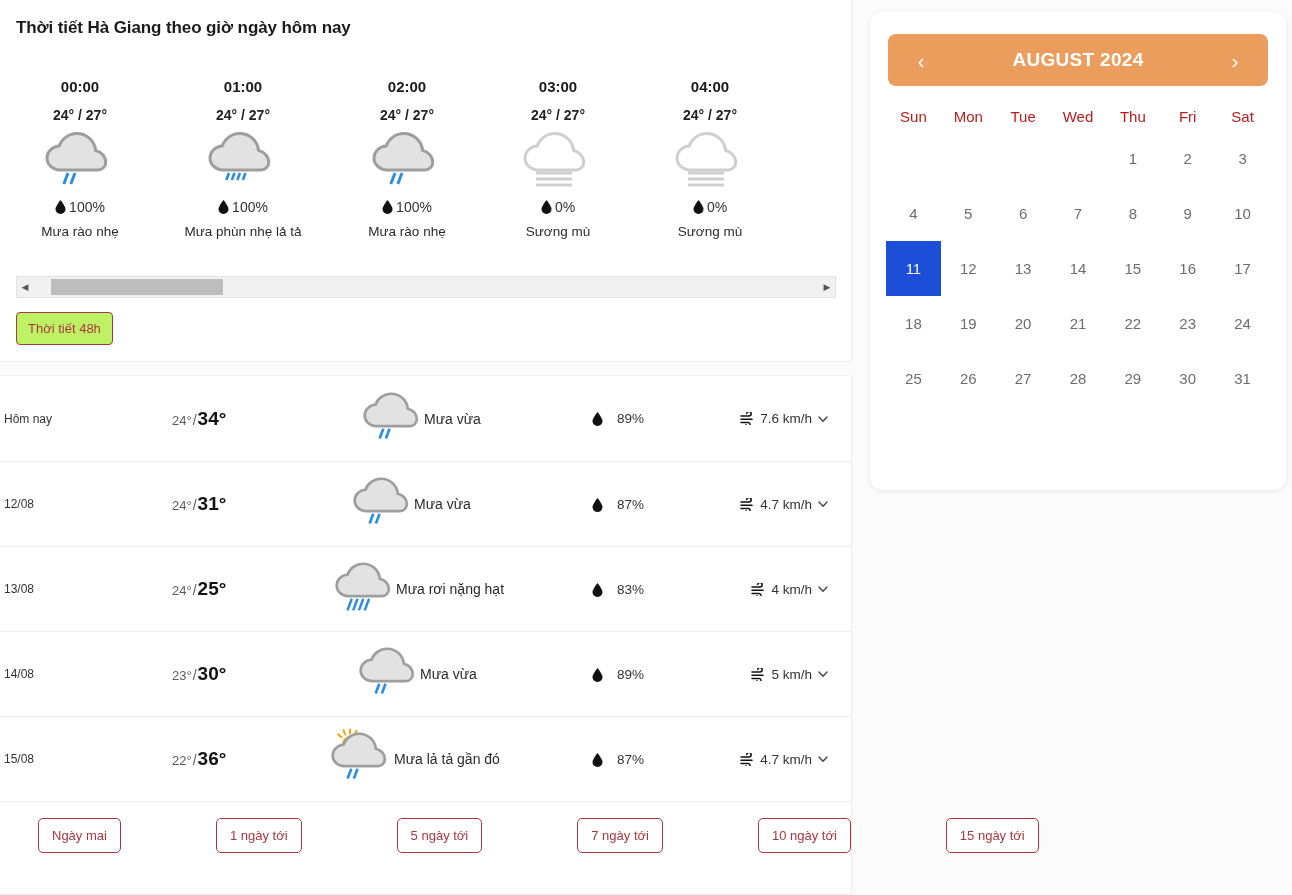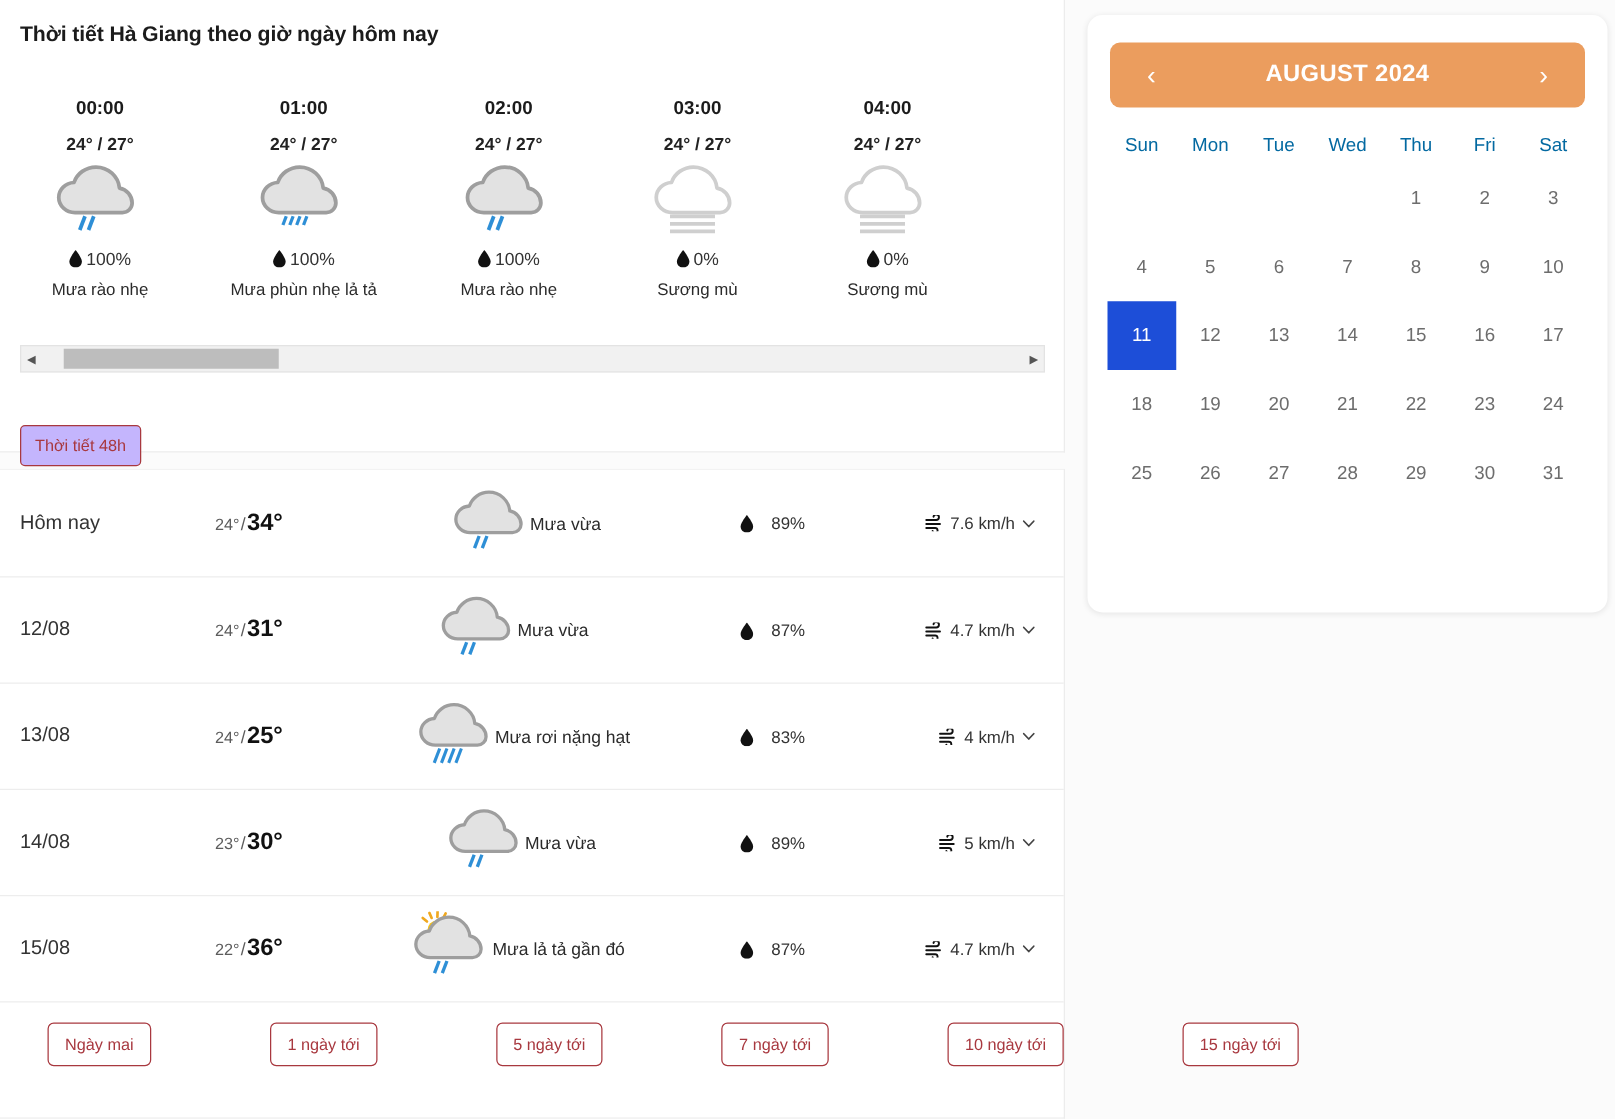--- a/index.html
+++ b/index.html
@@ -76,48 +76,47 @@
   .sb-thumb {
     position: absolute; left: 18px; top: 2px;
     width: 172px; height: 16px;
     background: #bdbdbd;
   }
 
   .btn-48h {
     position: absolute; left: 16px; top: 312px;
     border: 1px solid #a8383f;
     color: #a8383f;
-    background: #c4b5fd;
+    background: #bef264;
     font-size: 13px;
     border-radius: 4px;
     padding: 8px 11px;
     font-family: "Liberation Sans", sans-serif;
     cursor: pointer;
-    margin-top: 28px;
   }
 
   
   .daily-card {
     position: absolute; left: 0; top: 375px;
     width: 852px; height: 520px;
     background: #fff;
     border-right: 1px solid #ececec;
     border-top: 1px solid #f2f2f2;
     border-bottom: 1px solid #ececec;
   }
   .day-row {
     position: relative;
     height: 85px;
     border-bottom: 1px solid #ededed;
     display: flex; align-items: center;
   }
   .day-row:first-child { height: 86px; }
   .dr-date {
-    position: absolute; left: 16px;
-    font-size: 16px; color: #333;
+    position: absolute; left: 4px;
+    font-size: 12px; color: #333;
   }
   .dr-temp {
     position: absolute; left: 172px;
     white-space: nowrap;
   }
   .dr-temp .lo { font-size: 13px; color: #5c5c5c; }
   .dr-temp .sl { font-size: 14px; color: #5c5c5c; margin: 0 1px; }
   .dr-temp .hi { font-size: 19px; font-weight: bold; color: #111; }
   .dr-icon {
     position: absolute;
@@ -178,21 +177,21 @@
   }
   .cal-title {
     color: #fff; font-size: 19px; font-weight: bold; letter-spacing: 0.3px;
   }
   .cal-grid {
     display: grid; grid-template-columns: repeat(7, 1fr);
     margin: 0 16px;
   }
   .cal-dow {
     text-align: center;
-    color: #0369a1;
+    color: #b91c1c;
     font-size: 15px;
     padding: 22px 0 6px 0;
   }
   .cal-cell {
     height: 55px;
     display: flex; align-items: center; justify-content: center;
     font-size: 15px;
     color: #6d6d6d;
     cursor: pointer;
   }

